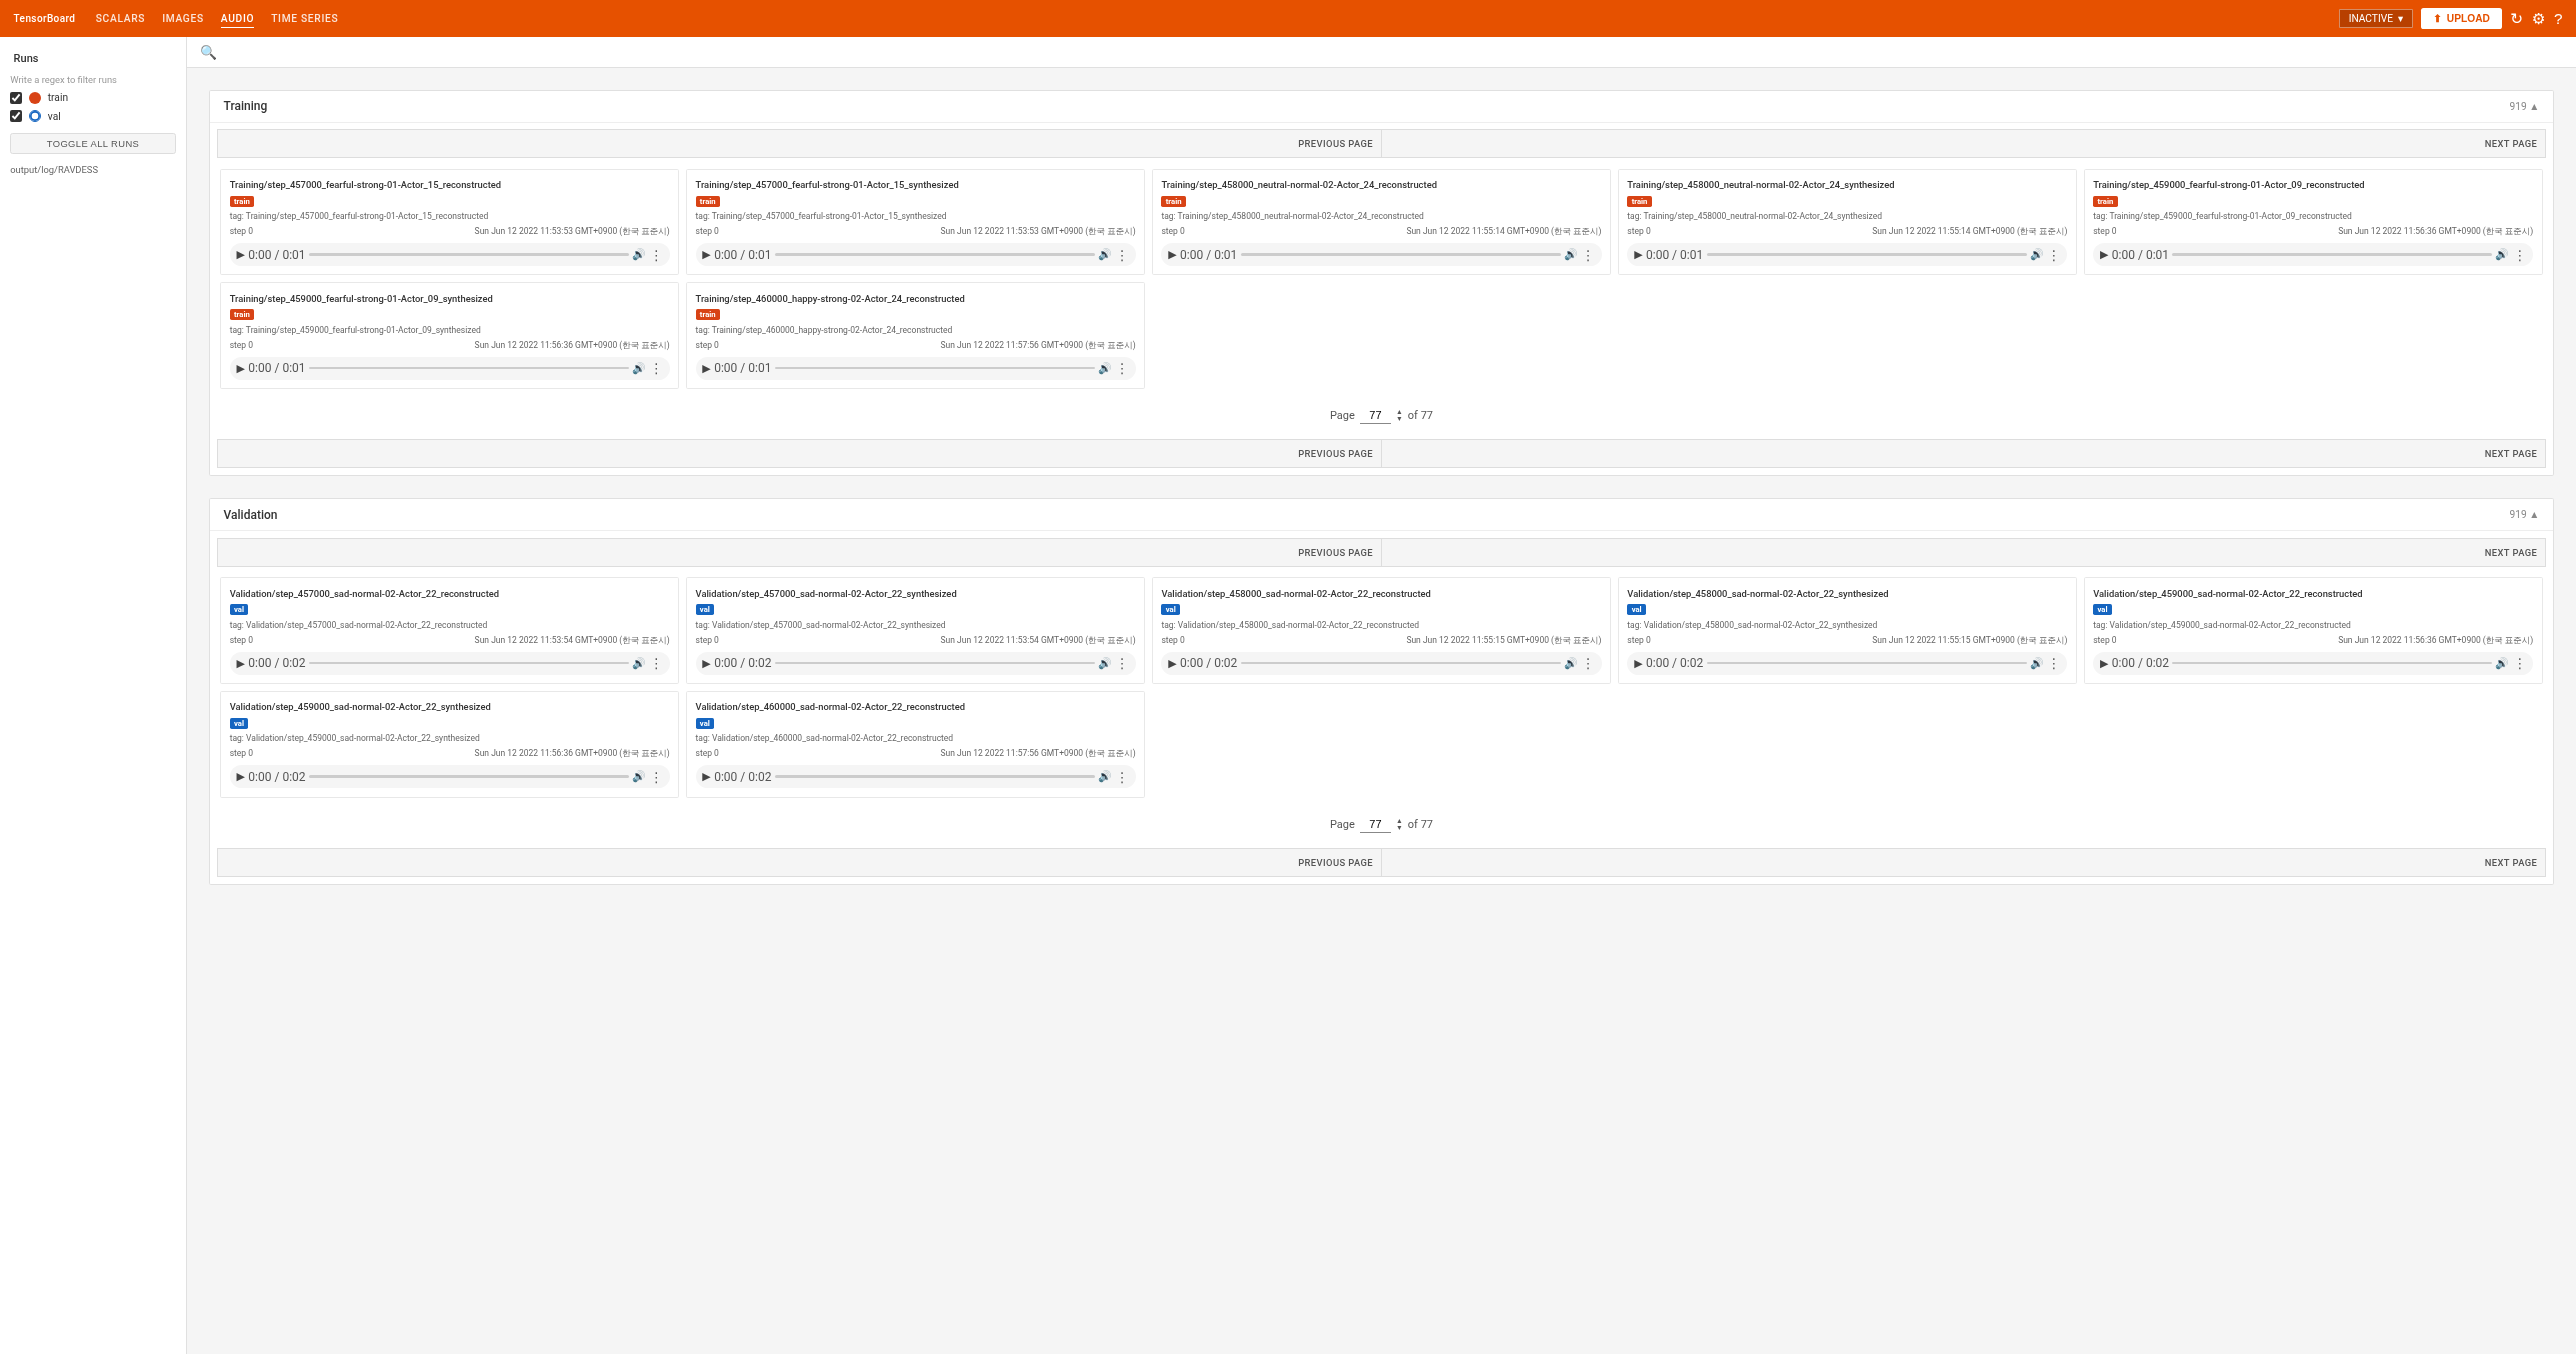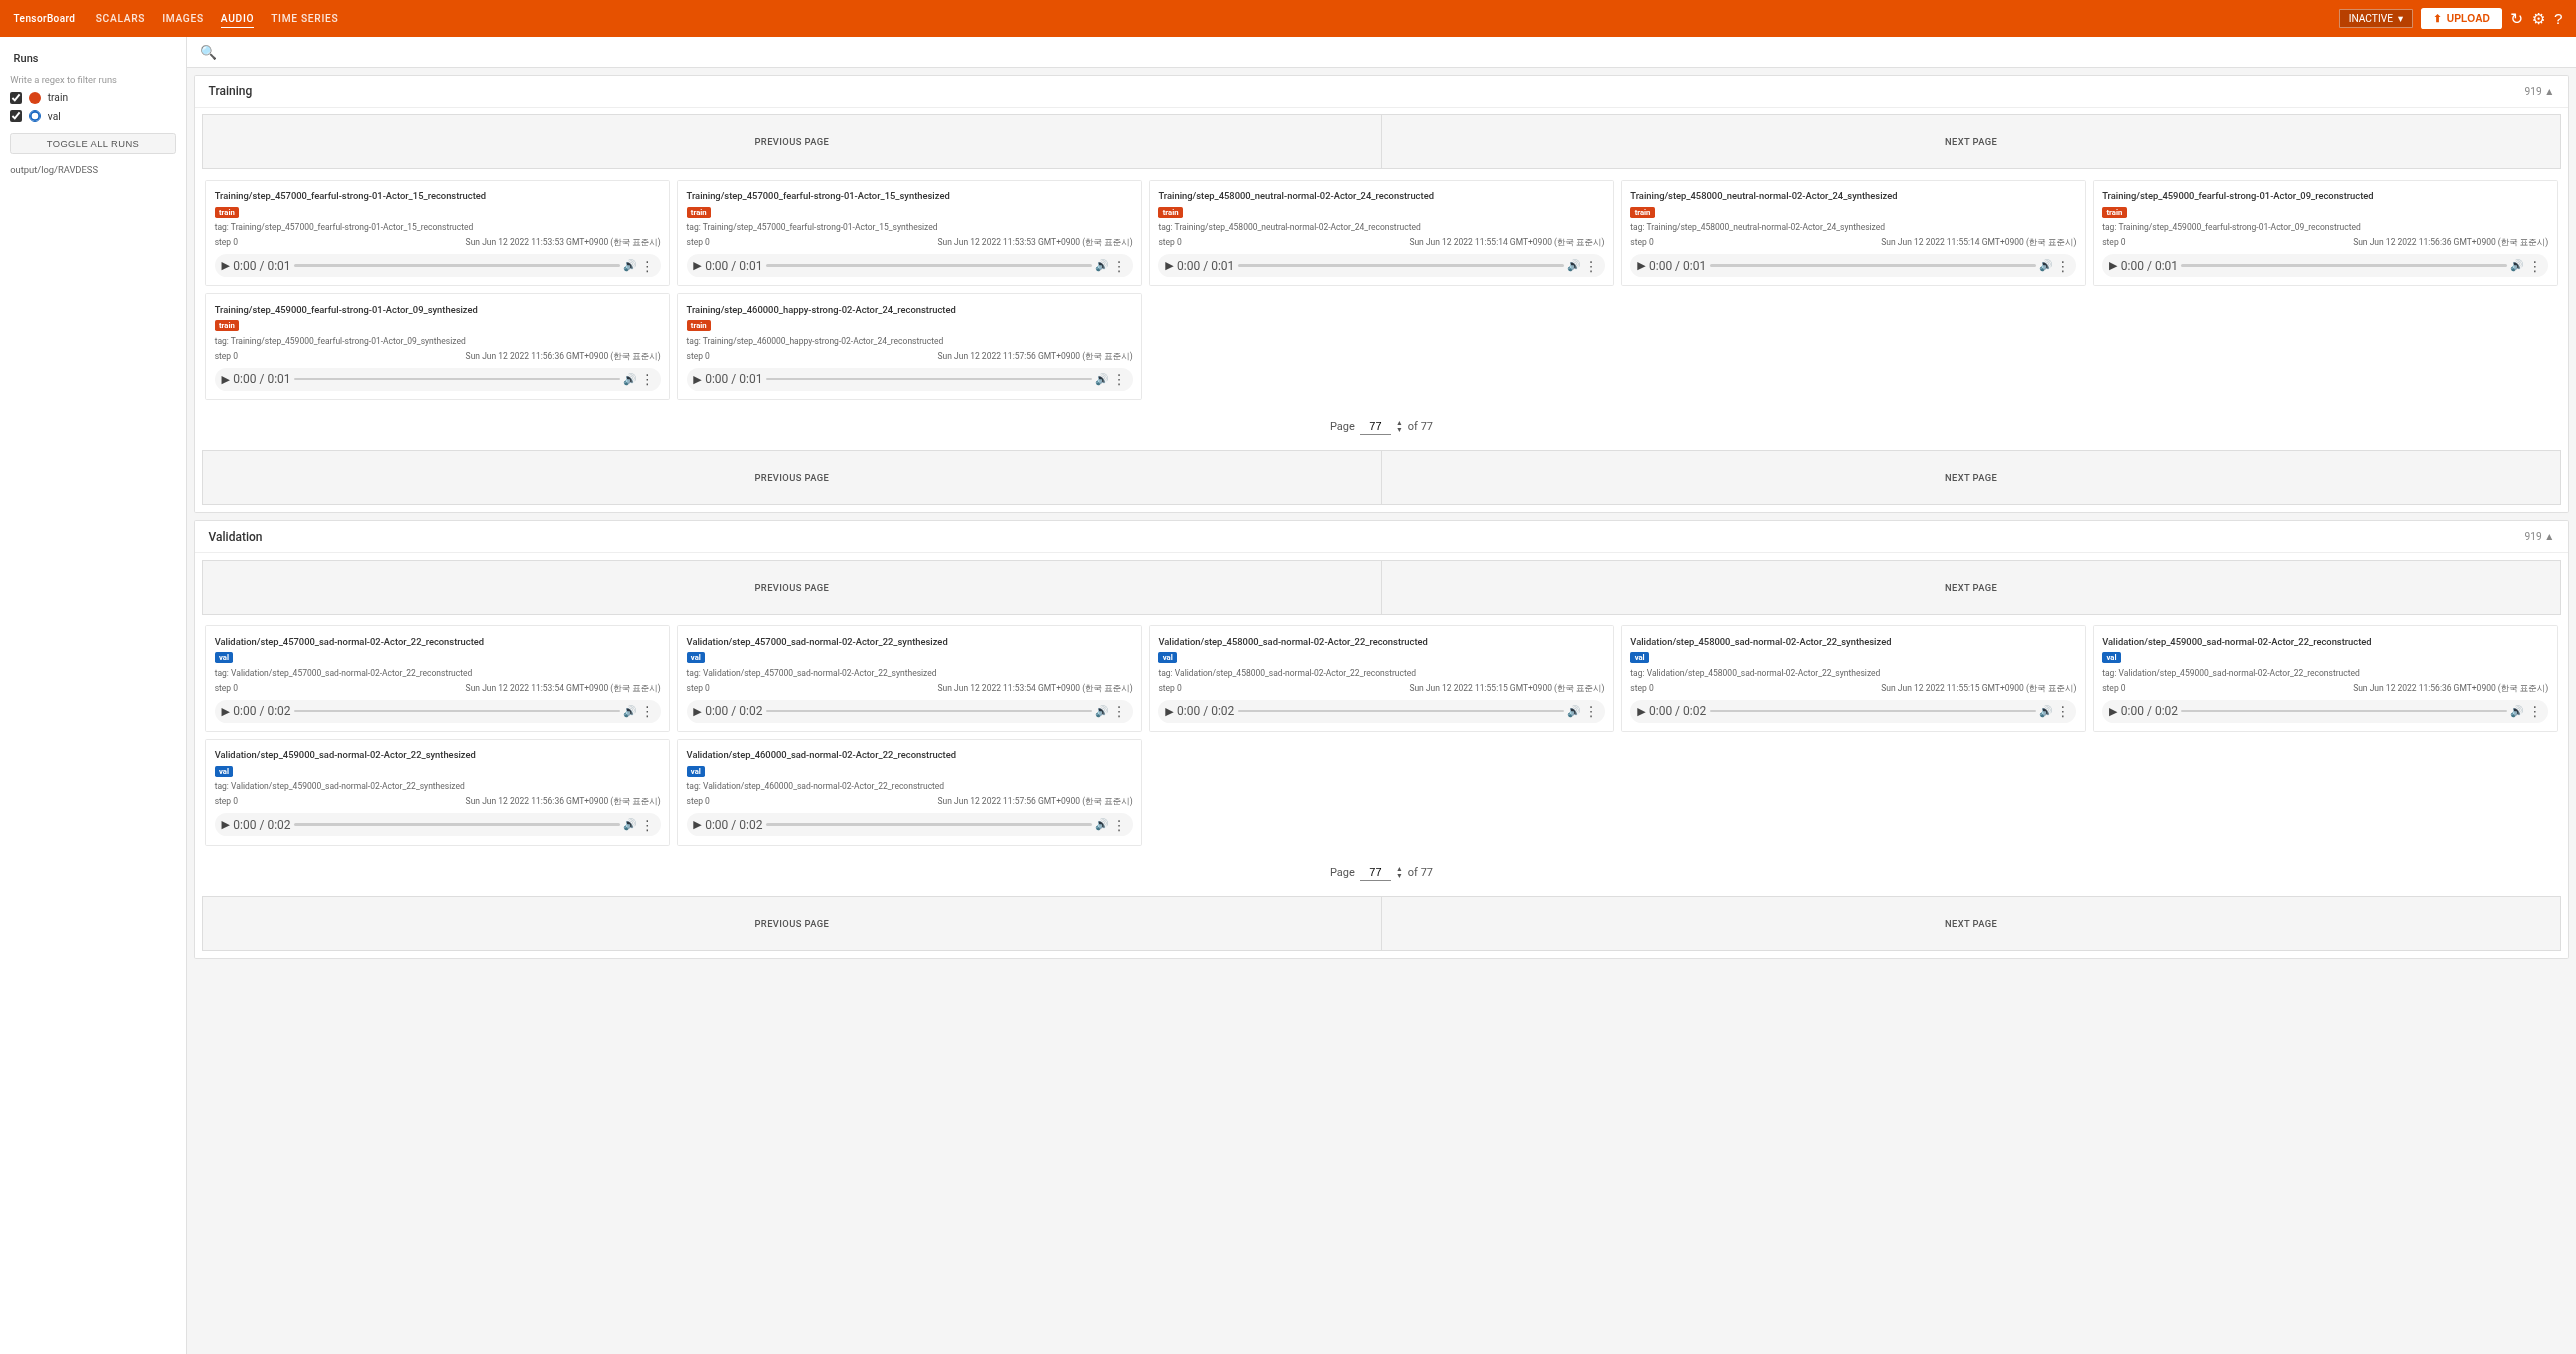--- a/index.html
+++ b/index.html
@@ -159,21 +159,21 @@
       border: none;
       outline: none;
       font-size: 11px;
       flex: 1;
       color: #333;
     }
     .search-icon { color: #888; font-size: 13.6px; }
 
     
     .section {
-      margin: 7px;
+      margin: 22px;
       background: white;
       border: 0.9px solid #e0e0e0;
       border-radius: 1.7px;
     }
     .section-header {
       display: flex;
       align-items: center;
       justify-content: space-between;
       padding: 8.5px 13.6px;
       border-bottom: 0.9px solid #eee;
@@ -192,30 +192,30 @@
     }
 
     
     .page-nav {
       display: flex;
       margin: 6.8px;
       gap: 0;
     }
     .page-nav-btn {
       flex: 1;
-      padding: 21px;
+      padding: 8px;
       background: #f5f5f5;
       border: 0.9px solid #ddd;
       font-size: 9.4px;
       font-weight: 500;
       letter-spacing: 0.4px;
       color: #555;
       cursor: pointer;
       text-transform: uppercase;
-      text-align: center;
+      text-align: right;
     }
     .page-nav-btn:first-child { border-right: none; }
 
     
     .cards-grid {
       display: grid;
       grid-template-columns: repeat(5, 1fr);
       gap: 0;
       padding: 0 6.8px 6.8px 6.8px;
     }

